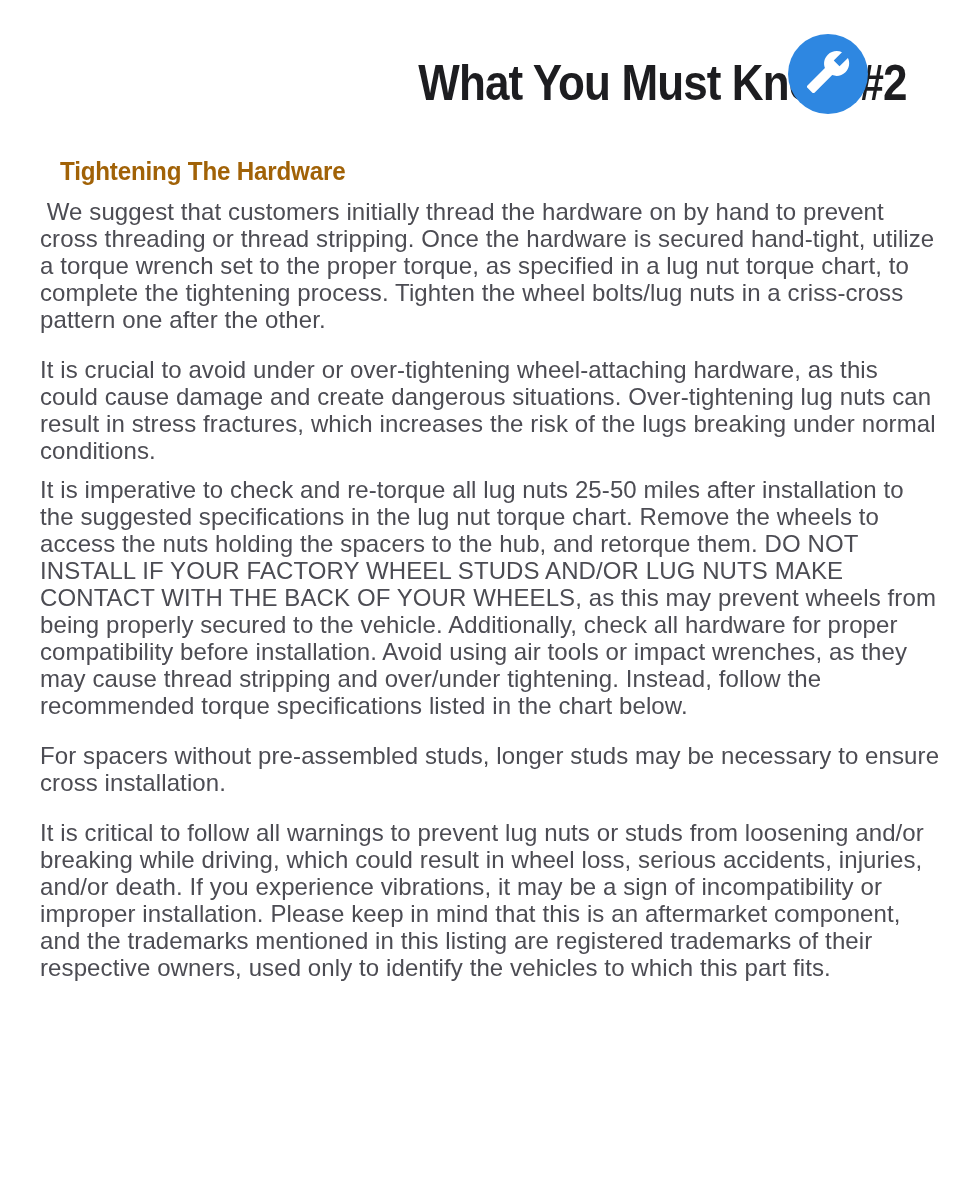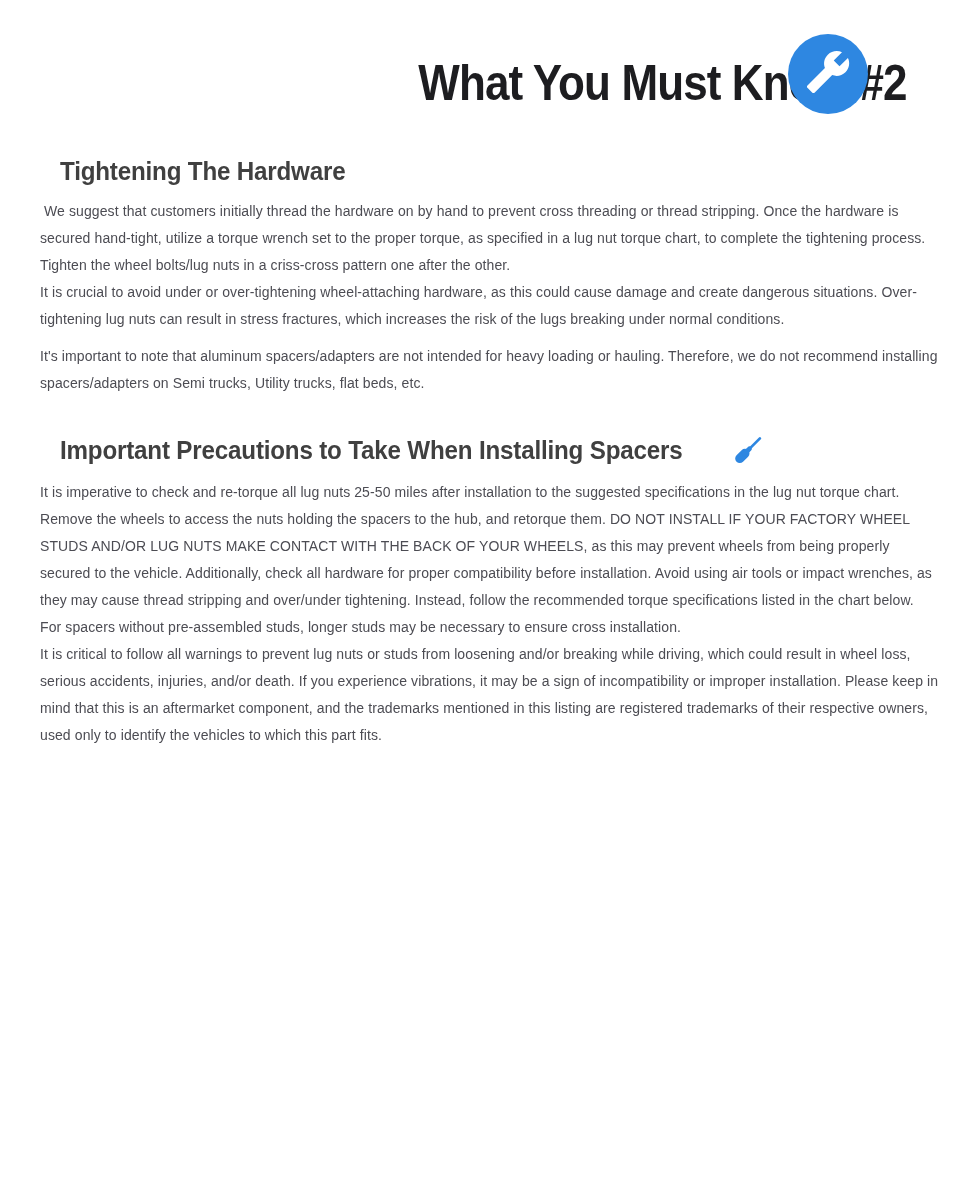--- a/index.html
+++ b/index.html
@@ -52,21 +52,21 @@
     width: 46px;
     height: 46px;
   }
   
   .section-heading {
     margin: 0;
     padding-left: 20px;
     font-size: 26px;
     font-weight: 700;
     letter-spacing: -0.2px;
-    color: #404040;
+    color: #a16207;
     line-height: 34px;
     white-space: nowrap;
   }
   .section-heading .heading-text {
     display: inline-block;
     transform: scaleX(0.93);
     transform-origin: left center;
     vertical-align: middle;
   }
   .heading-icon {
@@ -76,28 +76,28 @@
     margin-left: 2px;
     vertical-align: middle;
   }
   .h1-spot { margin-top: 22px; }
   .h2-spot { margin-top: 32px; }
   .h3-spot { margin-top: 34px; }
   
   .para {
     margin: 0;
     max-width: 900px;
-    font-size: 14px;
+    font-size: 24px;
     line-height: 27px;
     letter-spacing: 0.1px;
     color: #4c4c53;
     white-space: pre-wrap;
   }
   .p-after-h { margin-top: 10px; }
-  .p-gap { }
+  .p-gap { margin-top: 23px; }
   .p-after-h3 { margin-top: 12px; }
 </style>
 </head>
 <body>
 
 <div class="page">
   <div class="content">
 
     <div class="header">
       <span class="page-title">What You Must Know #2</span>
@@ -109,29 +109,19 @@
             </g>
           </svg>
         </span>
       </span>
     </div>
 
     <h2 class="section-heading h1-spot"><span class="heading-text">Tightening The Hardware</span></h2>
     <p class="para p-after-h"> We suggest that customers initially thread the hardware on by hand to prevent cross threading or thread stripping. Once the hardware is secured hand-tight, utilize a torque wrench set to the proper torque, as specified in a lug nut torque chart, to complete the tightening process. Tighten the wheel bolts/lug nuts in a criss-cross pattern one after the other.</p>
     <p class="para p-gap">It is crucial to avoid under or over-tightening wheel-attaching hardware, as this could cause damage and create dangerous situations. Over-tightening lug nuts can result in stress fractures, which increases the risk of the lugs breaking under normal conditions.</p>
 
-    <p class="para p-after-h">It's important to note that aluminum spacers/adapters are not intended for heavy loading or hauling. Therefore, we do not recommend installing spacers/adapters on Semi trucks, Utility trucks, flat beds, etc.</p>
 
-    <h2 class="section-heading h3-spot"><span class="heading-text">Important Precautions to Take When Installing Spacers</span><span class="heading-icon">
-        <svg viewBox="0 0 24 24" aria-hidden="true">
-          <g stroke="#2e87e1" stroke-linecap="round" fill="none">
-            <line x1="6.2" y1="18" x2="9.8" y2="14.4" stroke-width="6.5"></line>
-            <line x1="9.5" y1="14.7" x2="13" y2="11.2" stroke-width="3.4"></line>
-            <line x1="13" y1="11.2" x2="20.4" y2="3.8" stroke-width="1.9"></line>
-          </g>
-        </svg>
-      </span></h2>
     <p class="para p-after-h3">It is imperative to check and re-torque all lug nuts 25-50 miles after installation to the suggested specifications in the lug nut torque chart. Remove the wheels to access the nuts holding the spacers to the hub, and retorque them. DO NOT INSTALL IF YOUR FACTORY WHEEL STUDS AND/OR LUG NUTS MAKE CONTACT WITH THE BACK OF YOUR WHEELS, as this may prevent wheels from being properly secured to the vehicle. Additionally, check all hardware for proper compatibility before installation. Avoid using air tools or impact wrenches, as they may cause thread stripping and over/under tightening. Instead, follow the recommended torque specifications listed in the chart below.</p>
     <p class="para p-gap">For spacers without pre-assembled studs, longer studs may be necessary to ensure cross installation.</p>
     <p class="para p-gap">It is critical to follow all warnings to prevent lug nuts or studs from loosening and/or breaking while driving, which could result in wheel loss, serious accidents, injuries, and/or death. If you experience vibrations, it may be a sign of incompatibility or improper installation. Please keep in mind that this is an aftermarket component, and the trademarks mentioned in this listing are registered trademarks of their respective owners, used only to identify the vehicles to which this part fits.</p>
 
   </div>
 </div>
 
 </body></html>

